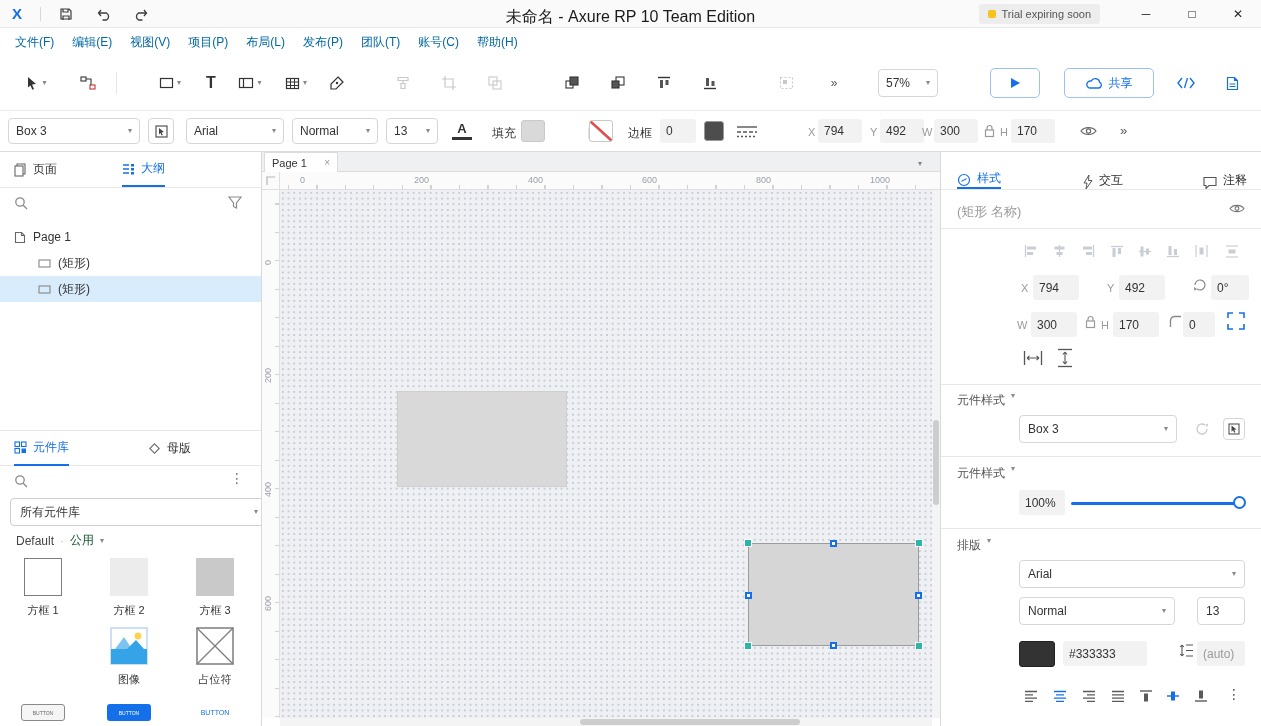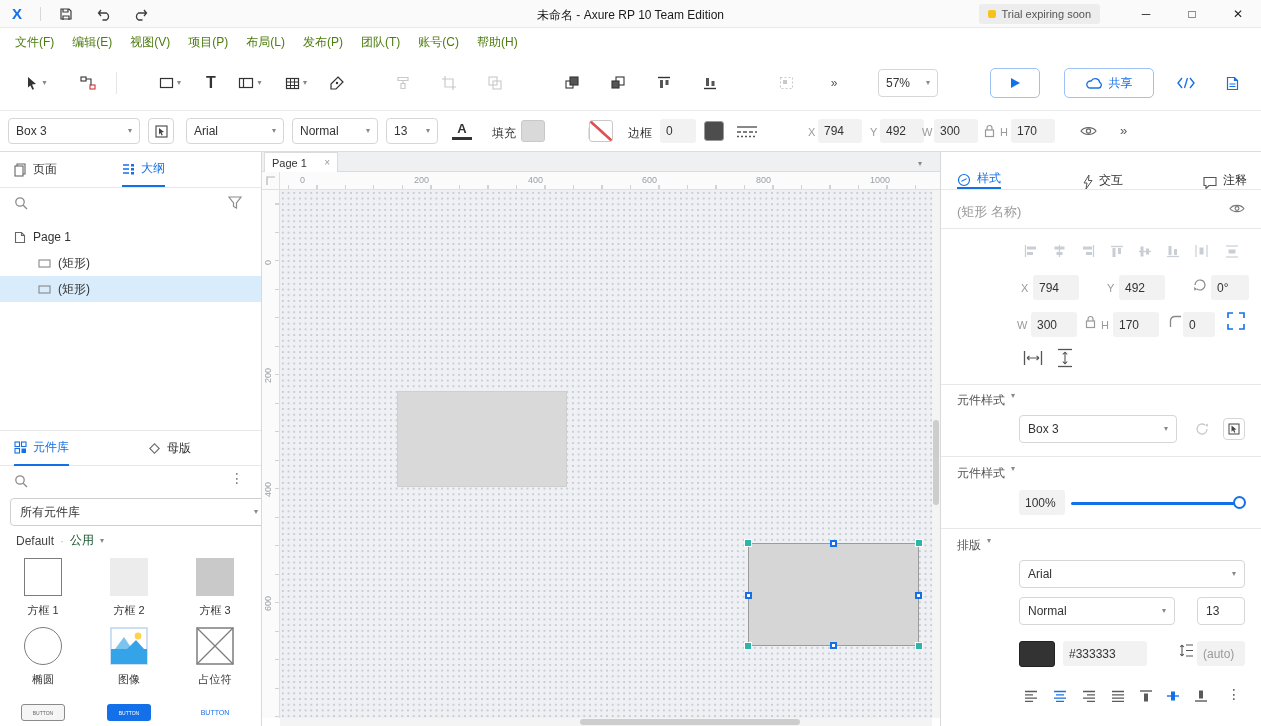--- a/index.html
+++ b/index.html
@@ -8,28 +8,28 @@
 .abs{position:absolute;}
 svg{display:block;flex:none;}
 .caret{font-size:8px;color:#888;line-height:1;}
 .dis{color:#c9c9c9 !important;}
 
 
 #titlebar{left:0;top:0;width:1261px;height:28px;background:#fafafa;border-bottom:1px solid #e9e9e9;}
 #logo{left:12px;top:5px;font-weight:bold;font-size:15px;color:#1470e8;}
 .tb-ic{top:5px;width:20px;height:18px;display:flex;align-items:center;justify-content:center;color:#3c3c3c;}
 #tb-sep{left:40px;top:7px;width:1px;height:14px;background:#d8d8d8;}
-#win-title{left:50%;top:7px;transform:translateX(-50%);font-size:12px;color:#1b1b1b;white-space:nowrap;}
+#win-title{left:50%;top:7px;transform:translateX(-50%);font-size:16px;color:#1b1b1b;white-space:nowrap;}
 #trial{right:161px;top:4px;height:20px;background:#ededed;border-radius:3px;display:flex;align-items:center;gap:6px;padding:0 9px;font-size:11px;color:#555;}
 #trial .dot{width:8px;height:8px;background:#f6c21c;border-radius:2px;}
 .winbtn{top:0;width:46px;height:28px;display:flex;align-items:center;justify-content:center;font-size:12px;color:#222;}
 
 
 #menubar{left:0;top:28px;width:1261px;height:28px;background:#fff;display:flex;align-items:center;padding-left:6px;}
-.menu-item{padding:0 9px;line-height:28px;color:#4d7c0f;}
+.menu-item{padding:0 9px;line-height:28px;color:#0369a1;}
 
 
 #toolbar{left:0;top:56px;width:1261px;height:55px;background:#fff;border-bottom:1px solid #ececec;}
 .tbtn{top:12px;height:30px;border-radius:4px;display:flex;align-items:center;justify-content:center;gap:3px;color:#333;border:1px solid transparent;}
 .tsep{top:16px;width:1px;height:22px;background:#e6e6e6;}
 .zoom-sel{left:878px;top:13px;width:60px;height:28px;border:1px solid #d6d6d6;border-radius:4px;display:flex;align-items:center;justify-content:space-between;padding:0 7px;background:#fff;}
 .bluebtn{top:12px;height:30px;border:1px solid #9cc1f5;border-radius:5px;background:#fff;display:flex;align-items:center;justify-content:center;gap:6px;color:#1470e8;font-size:12px;}
 
 
 #stylebar{left:0;top:111px;width:1261px;height:41px;background:#fff;border-bottom:1px solid #dcdcdc;}
@@ -405,24 +405,20 @@
   </div>
   <div class="abs wcell" style="left:86px;top:406px">
     <div style="width:38px;height:38px;background:#ececec"></div>
     <span class="wlabel">方框 2</span>
   </div>
   <div class="abs wcell" style="left:172px;top:406px">
     <div style="width:38px;height:38px;background:#c9c9c9"></div>
     <span class="wlabel">方框 3</span>
   </div>
 
-  <div class="abs wcell" style="left:0;top:475px">
-    <div style="width:38px;height:38px;border:1.5px solid #7d7d7d;border-radius:50%;background:#fff"></div>
-    <span class="wlabel">椭圆</span>
-  </div>
   <div class="abs wcell" style="left:172px;top:475px">
     <svg width="38" height="38" viewBox="0 0 38 38">
         <rect x="1" y="1" width="36" height="36" fill="#fff" stroke="#7d7d7d" stroke-width="1.5"></rect>
         <line x1="1" y1="1" x2="37" y2="37" stroke="#7d7d7d" stroke-width="1.2"></line>
         <line x1="37" y1="1" x2="1" y2="37" stroke="#7d7d7d" stroke-width="1.2"></line>
       </svg>
     <span class="wlabel">占位符</span>
   </div>
   <div class="abs wcell" style="left:86px;top:475px">
     <svg width="38" height="38" viewBox="0 0 38 38">

